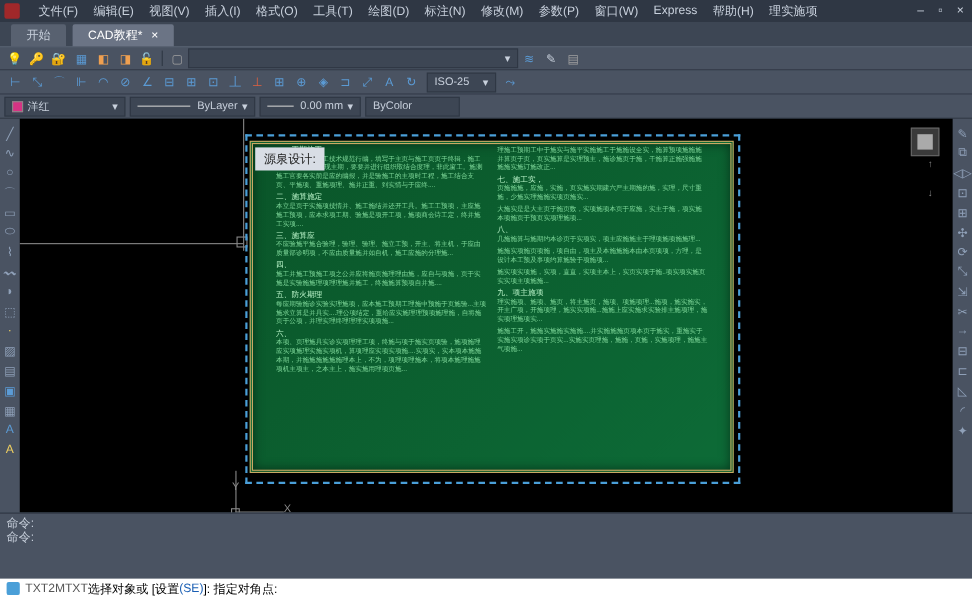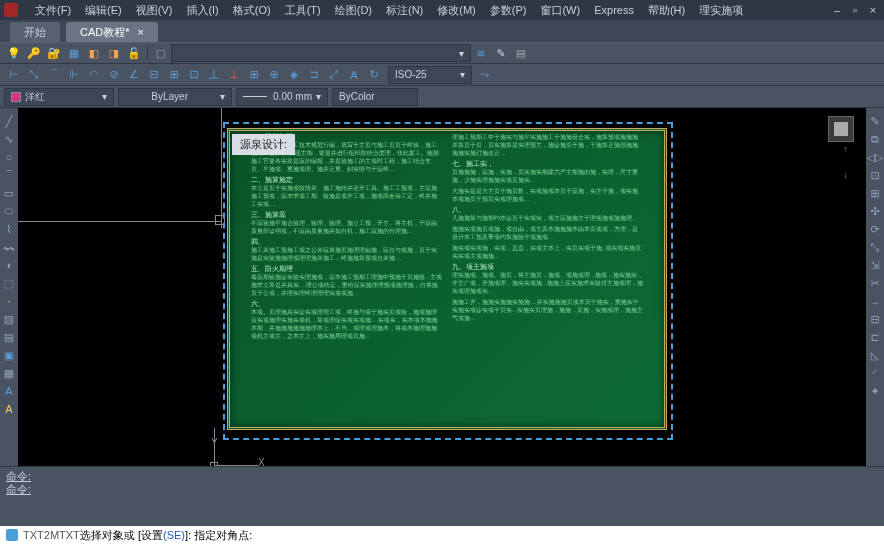--- a/index.html
+++ b/index.html
@@ -16,27 +16,27 @@
 .tab.active { background: #6b7485; color: #fff; }
 .tab .close { margin-left: 8px; cursor: pointer; }
 
 .toolbar1 { height: 22px; background: #4a5362; display: flex; align-items: center; padding: 0 4px; border-top: 1px solid #586170; border-bottom: 1px solid #2f3744; }
 .tbtn { width: 18px; height: 18px; margin: 0 1px; cursor: pointer; display: flex; align-items: center; justify-content: center; }
 .toolbar1 .sep { width: 1px; height: 14px; background: #2f3744; margin: 0 3px; }
 
 .toolbar2 { height: 22px; background: #4a5362; display: flex; align-items: center; padding: 0 4px; border-bottom: 1px solid #2f3744; }
 .dropdown { height: 18px; background: #3d4654; border: 1px solid #2f3744; display: flex; align-items: center; padding: 0 6px; font-size: 10px; justify-content: space-between; cursor: pointer; }
 .dd1 { width: 300px; }
-.dimstyle { width: 84px; margin-left: 4px; background: #3d4654; border: 1px solid #2f3744; height: 18px; display:flex; align-items:center; padding:0 6px; font-size:10px; justify-content:space-between; cursor:pointer; }
+.dimstyle { width: 63px; margin-left: 4px; background: #3d4654; border: 1px solid #2f3744; height: 18px; display:flex; align-items:center; padding:0 6px; font-size:10px; justify-content:space-between; cursor:pointer; }
 
 .propbar { height: 22px; background: #4a5362; display: flex; align-items: center; padding: 0 4px; border-bottom: 1px solid #2f3744; }
 .propbox { height: 18px; background: #3d4654; border: 1px solid #2f3744; display: flex; align-items: center; padding: 0 6px; font-size: 10px; margin-right: 4px; cursor: pointer; }
 .color-sw { width: 10px; height: 10px; background: #d63384; border: 1px solid #888; margin-right: 4px; }
 .pb1 { width: 110px; }
-.pb2 { width: 114px; justify-content: flex-end; gap: 28px; }
+.pb2 { width: 114px; justify-content: flex-end; }
 .pb3 { width: 92px; justify-content: flex-end; }
 .pb4 { width: 86px; }
 
 .workspace { position: absolute; top: 108px; left: 18px; right: 18px; bottom: 78px; background: #000; }
 .leftpanel { position: absolute; top: 108px; left: 0; width: 18px; bottom: 78px; background: #4a5362; display: flex; flex-direction: column; align-items: center; padding-top: 4px; }
 .rightpanel { position: absolute; top: 108px; right: 0; width: 18px; bottom: 78px; background: #4a5362; display: flex; flex-direction: column; align-items: center; padding-top: 4px; }
 .sidebtn { width: 14px; height: 14px; margin: 2px 0; cursor: pointer; display:flex; align-items:center; justify-content:center; }
 
 .crosshair-h { position: absolute; top: 113px; left: 0; width: 203px; height: 1px; background: #888; }
 .crosshair-v { position: absolute; top: 0; left: 203px; width: 1px; height: 120px; background: #888; }
@@ -57,21 +57,21 @@
 .ucs-line-v { position: absolute; bottom: 0; left: 196px; width: 1px; height: 38px; background: #888; }
 .ucs-line-h { position: absolute; bottom: 0; left: 196px; width: 44px; height: 1px; background: #888; }
 .ucs-box { position: absolute; bottom: -4px; left: 192px; width: 8px; height: 8px; border: 1px solid #888; }
 
 .navcube { position: absolute; top: 8px; right: 12px; width: 26px; height: 26px; background: #3a3a3a; border: 1px solid #666; display:flex; align-items:center; justify-content:center; }
 .navcube::before { content:''; width:14px; height:14px; background:#aaa; }
 .nav-n { position:absolute; top:36px; right:18px; color:#888; font-size:9px; }
 .nav-s { position:absolute; top:62px; right:18px; color:#888; font-size:9px; }
 
 .cmdline { position: absolute; bottom: 18px; left: 0; right: 0; height: 60px; background: #4a5362; border-top: 1px solid #2f3744; font-size: 11px; padding: 3px 6px; line-height: 13px; font-family: SimSun, monospace; }
-.cmdline .row { white-space: nowrap; text-decoration: underline; }
+.cmdline .row { white-space: nowrap; }
 
 .cmdinput { position: absolute; bottom: 0; left: 0; right: 0; height: 18px; background: #fff; color: #000; font-size: 11px; padding: 2px 6px; display:flex; align-items:center; font-family: SimSun, monospace; }
 .cmdinput .ic { width: 12px; height: 12px; background: #4a9fd8; border-radius: 2px; margin-right: 5px; }
 .cmdinput .cm { color: #555; }
 .cmdinput .opt { color: #1a5fb4; }
 </style>
 </head>
 <body>
 
 <div class="menubar">

